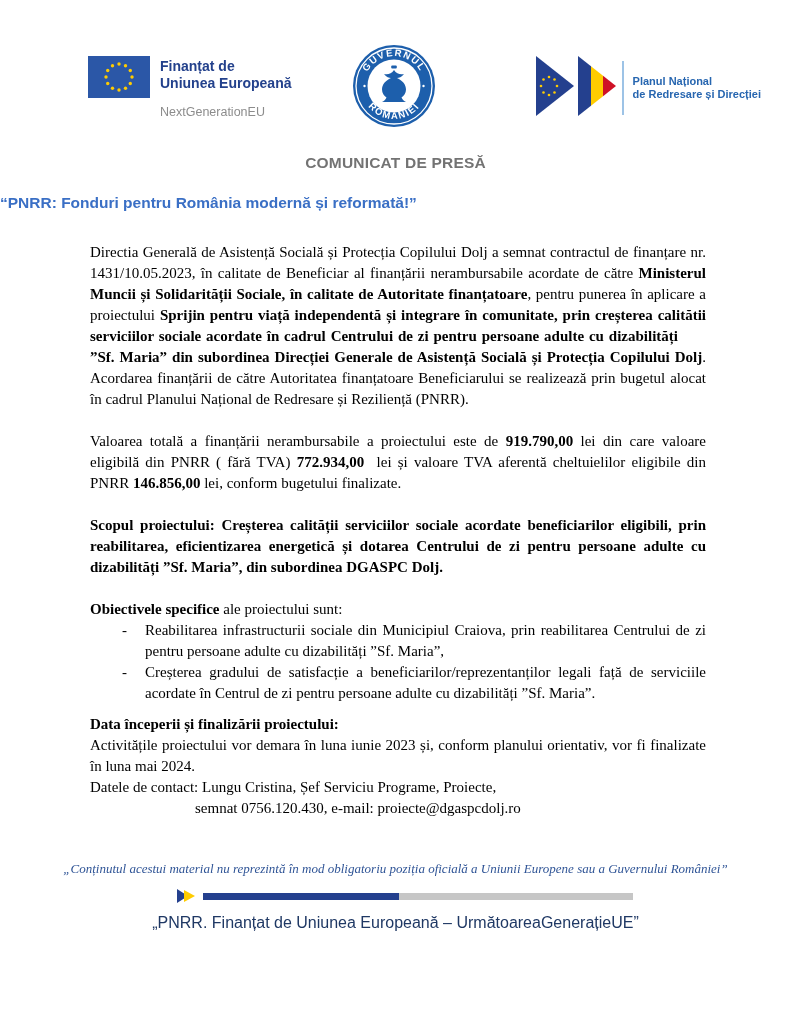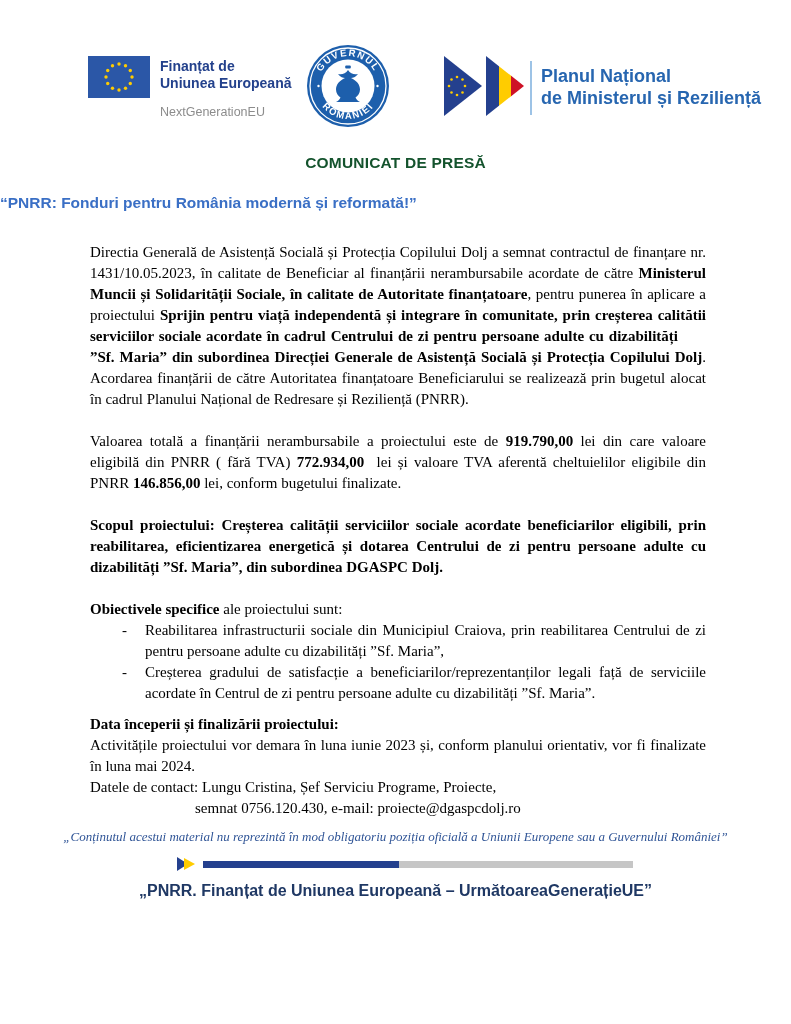--- a/index.html
+++ b/index.html
@@ -13,54 +13,54 @@
   .logos {
     display:flex; align-items:center; justify-content:space-between;
     padding:46px 30px 0 88px; height:130px;
   }
   .eu-logo { display:flex; align-items:flex-start; gap:10px; }
   .eu-text { font-family:"Liberation Sans", sans-serif; line-height:1.25; padding-top:2px; }
   .eu-text .l1,.eu-text .l2 { font-weight:bold; color:#23418c; font-size:14px; }
   .eu-text .l3 { color:#8c8c8c; font-size:12.5px; margin-top:12px; }
   .pnrr-logo { display:flex; align-items:center; }
   .pnrr-divider { width:2px; height:54px; background:#9dc3e6; margin:0 9px 0 4px; }
-  .pnrr-text { font-family:"Liberation Sans", sans-serif; font-weight:bold; color:#2766b0; font-size:18px; line-height:1.2; }
+  .pnrr-text { font-family:"Liberation Sans", sans-serif; font-weight:bold; color:#2766b0; font-size:11px; line-height:1.2; }
   
   .doc-title {
     margin-top:24px; text-align:center;
     font-family:"Liberation Sans", sans-serif; font-weight:bold;
-    font-size:15.5px; color:#14532d; letter-spacing:0.2px;
+    font-size:15.5px; color:#737373; letter-spacing:0.2px;
   }
   .doc-subtitle {
     margin-top:22px; 
     font-family:"Liberation Sans", sans-serif; font-weight:bold;
     font-size:15.5px; color:#3a6fc5;
   }
   
   .content { padding:30px 85px 0 90px; font-size:15px; line-height:21px; }
   .para { text-align:justify; margin-bottom:21px; }
   .para b { font-weight:bold; }
   .no-gap { margin-bottom:0; }
   ul.objectives { list-style:none; padding-left:28px; margin-bottom:10px; }
   ul.objectives li { position:relative; padding-left:27px; text-align:justify; }
   ul.objectives li::before { content:"-"; position:absolute; left:4px; }
   .dates-heading { font-weight:bold; }
   .contact-indent { padding-left:105px; }
   
-  .footer { margin-top:10px; }
+  .footer { margin-top:42px; }
   .disclaimer {
     text-align:center; font-style:italic; color:#2f5496; font-size:13px;
   }
   .footer-bar { display:flex; align-items:center; justify-content:center; margin:12px 0 0 18px; }
   .footer-bar svg { display:block; margin-right:2px; }
   .bar-navy { width:196px; height:7px; background:#24408e; }
   .bar-gray { width:234px; height:7px; background:#c6c6c6; }
   .slogan {
     margin-top:11px; text-align:center;
-    font-family:"Liberation Sans", sans-serif; font-weight:bold;
+    font-family:"Liberation Sans", sans-serif; font-weight:normal;
     font-size:16px; color:#1f3864;
   }
 </style>
 </head>
 <body>
 
 <div class="page">
 
   <div class="logos">
 
@@ -137,21 +137,21 @@
           <g clip-path="url(#tri2)">
             <rect x="42" y="0" width="13" height="60" fill="#24408e"></rect>
             <rect x="55" y="0" width="12" height="60" fill="#ffcc00"></rect>
             <rect x="67" y="0" width="13" height="60" fill="#ce1126"></rect>
           </g>
         </svg>
       </span>
       <span class="pnrr-divider"></span>
       <span class="pnrr-text">
         <div>Planul Național</div>
-        <div>de Ministerul și Reziliență</div>
+        <div>de Redresare și Direcției</div>
       </span>
     </div>
   </div>
 
   <div class="doc-title">COMUNICAT DE PRESĂ</div>
   <div class="doc-subtitle">“PNRR: Fonduri pentru România modernă și reformată!”</div>
 
   <div class="content">
     <p class="para"><span>Directia Generală de Asistență Socială și Protecția Copilului Dolj a semnat contractul de finanțare nr. 1431/10.05.2023, în calitate de Beneficiar al finanțării nerambursabile acordate de către </span><b>Ministerul Muncii și Solidarității Sociale, în calitate de Autoritate finanțatoare</b><span>, pentru punerea în aplicare a proiectului </span><b>Sprijin pentru viață independentă și integrare în comunitate, prin creșterea calitătii serviciilor sociale acordate în cadrul Centrului de zi pentru persoane adulte cu dizabilități&nbsp;&nbsp;&nbsp;&nbsp;&nbsp;&nbsp; ”Sf. Maria” din subordinea Direcției Generale de Asistență Socială și Protecția Copilului Dolj</b><span>. Acordarea finanțării de către Autoritatea finanțatoare Beneficiarului se realizează prin bugetul alocat în cadrul Planului Național de Redresare și Reziliență (PNRR).</span></p>
     <p class="para"><span>Valoarea totală a finanțării nerambursabile a proiectului este de </span><b>919.790,00</b><span> lei din care valoare eligibilă din PNRR ( fără TVA) </span><b>772.934,00</b><span>&nbsp; lei și valoare TVA aferentă cheltuielilor eligibile din PNRR </span><b>146.856,00</b><span> lei, conform bugetului finalizate.</span></p>

